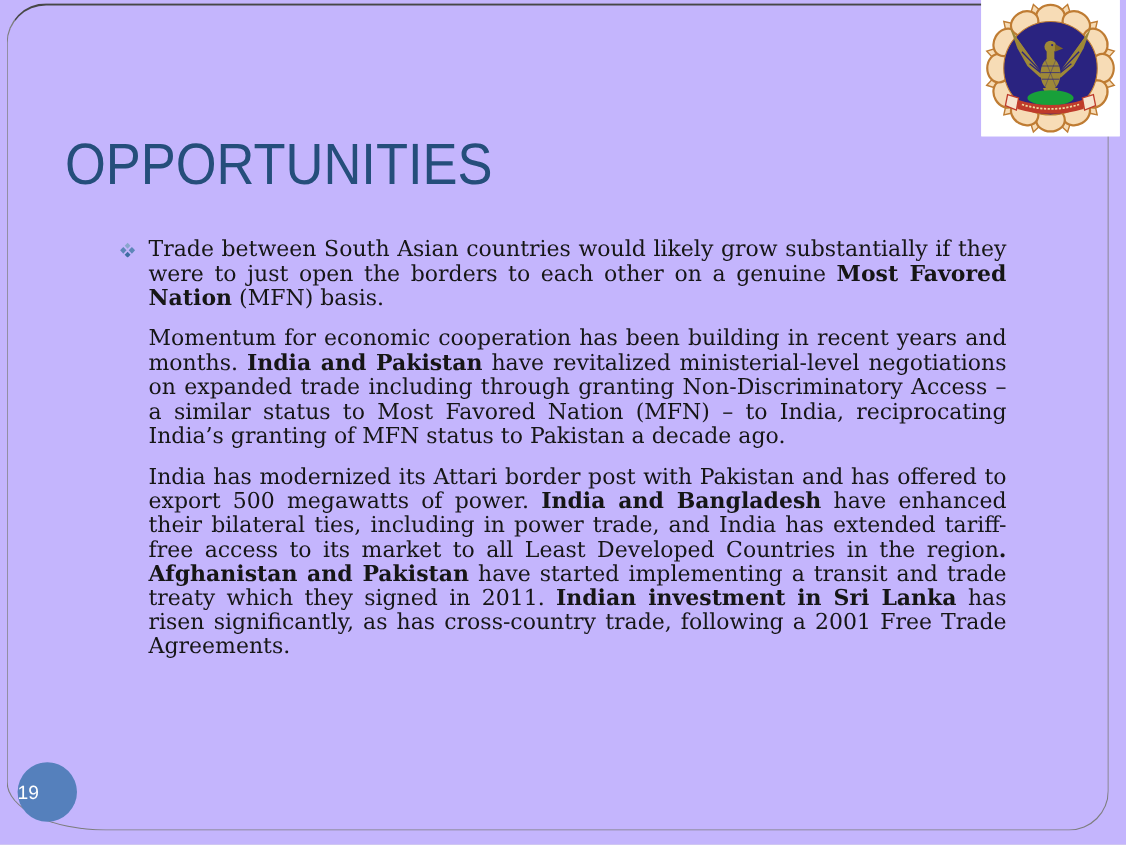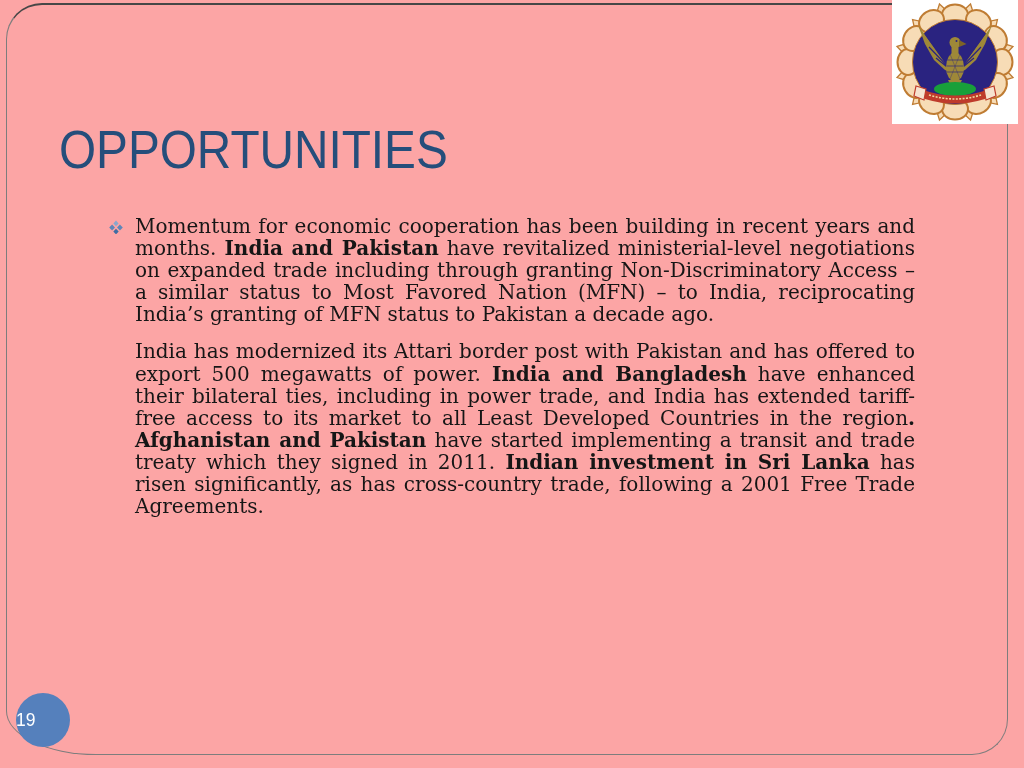--- a/index.html
+++ b/index.html
@@ -1,17 +1,17 @@
 <!DOCTYPE html>
 <html style="--title_color: #254e7b; --badge_color: #5580bc; --bullet_blue: #5e86b8; --body_text: #161616; --border_gray: #7d7d7d; --logo_navy: #2a2380; --logo_gold: #9e8838; --logo_petal: #f7dcb6; --logo_petal_stroke: #bf7c33; --logo_green: #18a03a; --logo_ribbon_red: #bf3b2b;"><head>
 <meta charset="utf-8">
 <style>
   html,body{margin:0;padding:0;background:#e8e8e8;}
   .slide{
-    position:relative;width:1024px;height:768px;background:#fca5a5;
+    position:relative;width:1024px;height:768px;background:#c4b5fd;
     overflow:hidden;font-family:"Liberation Sans",sans-serif;
   }
   .card{
     position:absolute;left:6px;top:3px;width:1002px;height:752px;
     box-sizing:border-box;
     border:1px solid #7d7d7d;
     border-top:2px solid #474747;
     border-radius:36px 36px 36px 90px / 36px 36px 36px 44px;
   }
   .logo-box{
@@ -54,20 +54,21 @@
   <span class="list-bullet">
     <svg width="14" height="14" viewBox="0 0 14 14">
       <path d="M7 0.6 L9.6 3.4 L7 6.2 L4.4 3.4 Z" fill="#89a6cc"></path>
       <path d="M3.1 4.6 L6 7.6 L3.1 10.6 L0.2 7.6 Z" fill="#5e86b8"></path>
       <path d="M10.9 4.6 L13.8 7.6 L10.9 10.6 L8 7.6 Z" fill="#5e86b8"></path>
       <path d="M7 8.8 L9.7 11.6 L7 14.4 L4.3 11.6 Z" fill="#3e6da3"></path>
     </svg>
   </span>
 
   <div class="body-text">
+      <p><span>Trade between South Asian countries would likely grow substantially if they were to just open the borders to each other on a genuine </span><span class="b">Most Favored Nation</span><span> (MFN) basis.</span></p>
       <p><span>Momentum for economic cooperation has been building in recent years and months. </span><span class="b">India and Pakistan</span><span> have revitalized ministerial-level negotiations on expanded trade including through granting Non-Discriminatory Access – a similar status to Most Favored Nation (MFN) – to India, reciprocating India’s granting of MFN status to Pakistan a decade ago.</span></p>
       <p><span>India has modernized its Attari border post with Pakistan and has offered to export 500 megawatts of power. </span><span class="b">India and Bangladesh</span><span> have enhanced their bilateral ties, including in power trade, and India has extended tariff-free access to its market to all Least Developed Countries in the region</span><span class="b">. Afghanistan and Pakistan</span><span> have started implementing a transit and trade treaty which they signed in 2011. </span><span class="b">Indian investment in Sri Lanka</span><span> has risen significantly, as has cross-country trade, following a 2001 Free Trade Agreements.</span></p>
     </div>
 
   <div class="logo-box">
     <svg width="126" height="124" viewBox="0 0 126 124">
       <rect width="126" height="124" fill="#ffffff"></rect>
 
       <g fill="#f7dcb6" stroke="#bf7c33" stroke-width="2">
         <g transform="rotate(15 63 62)">

